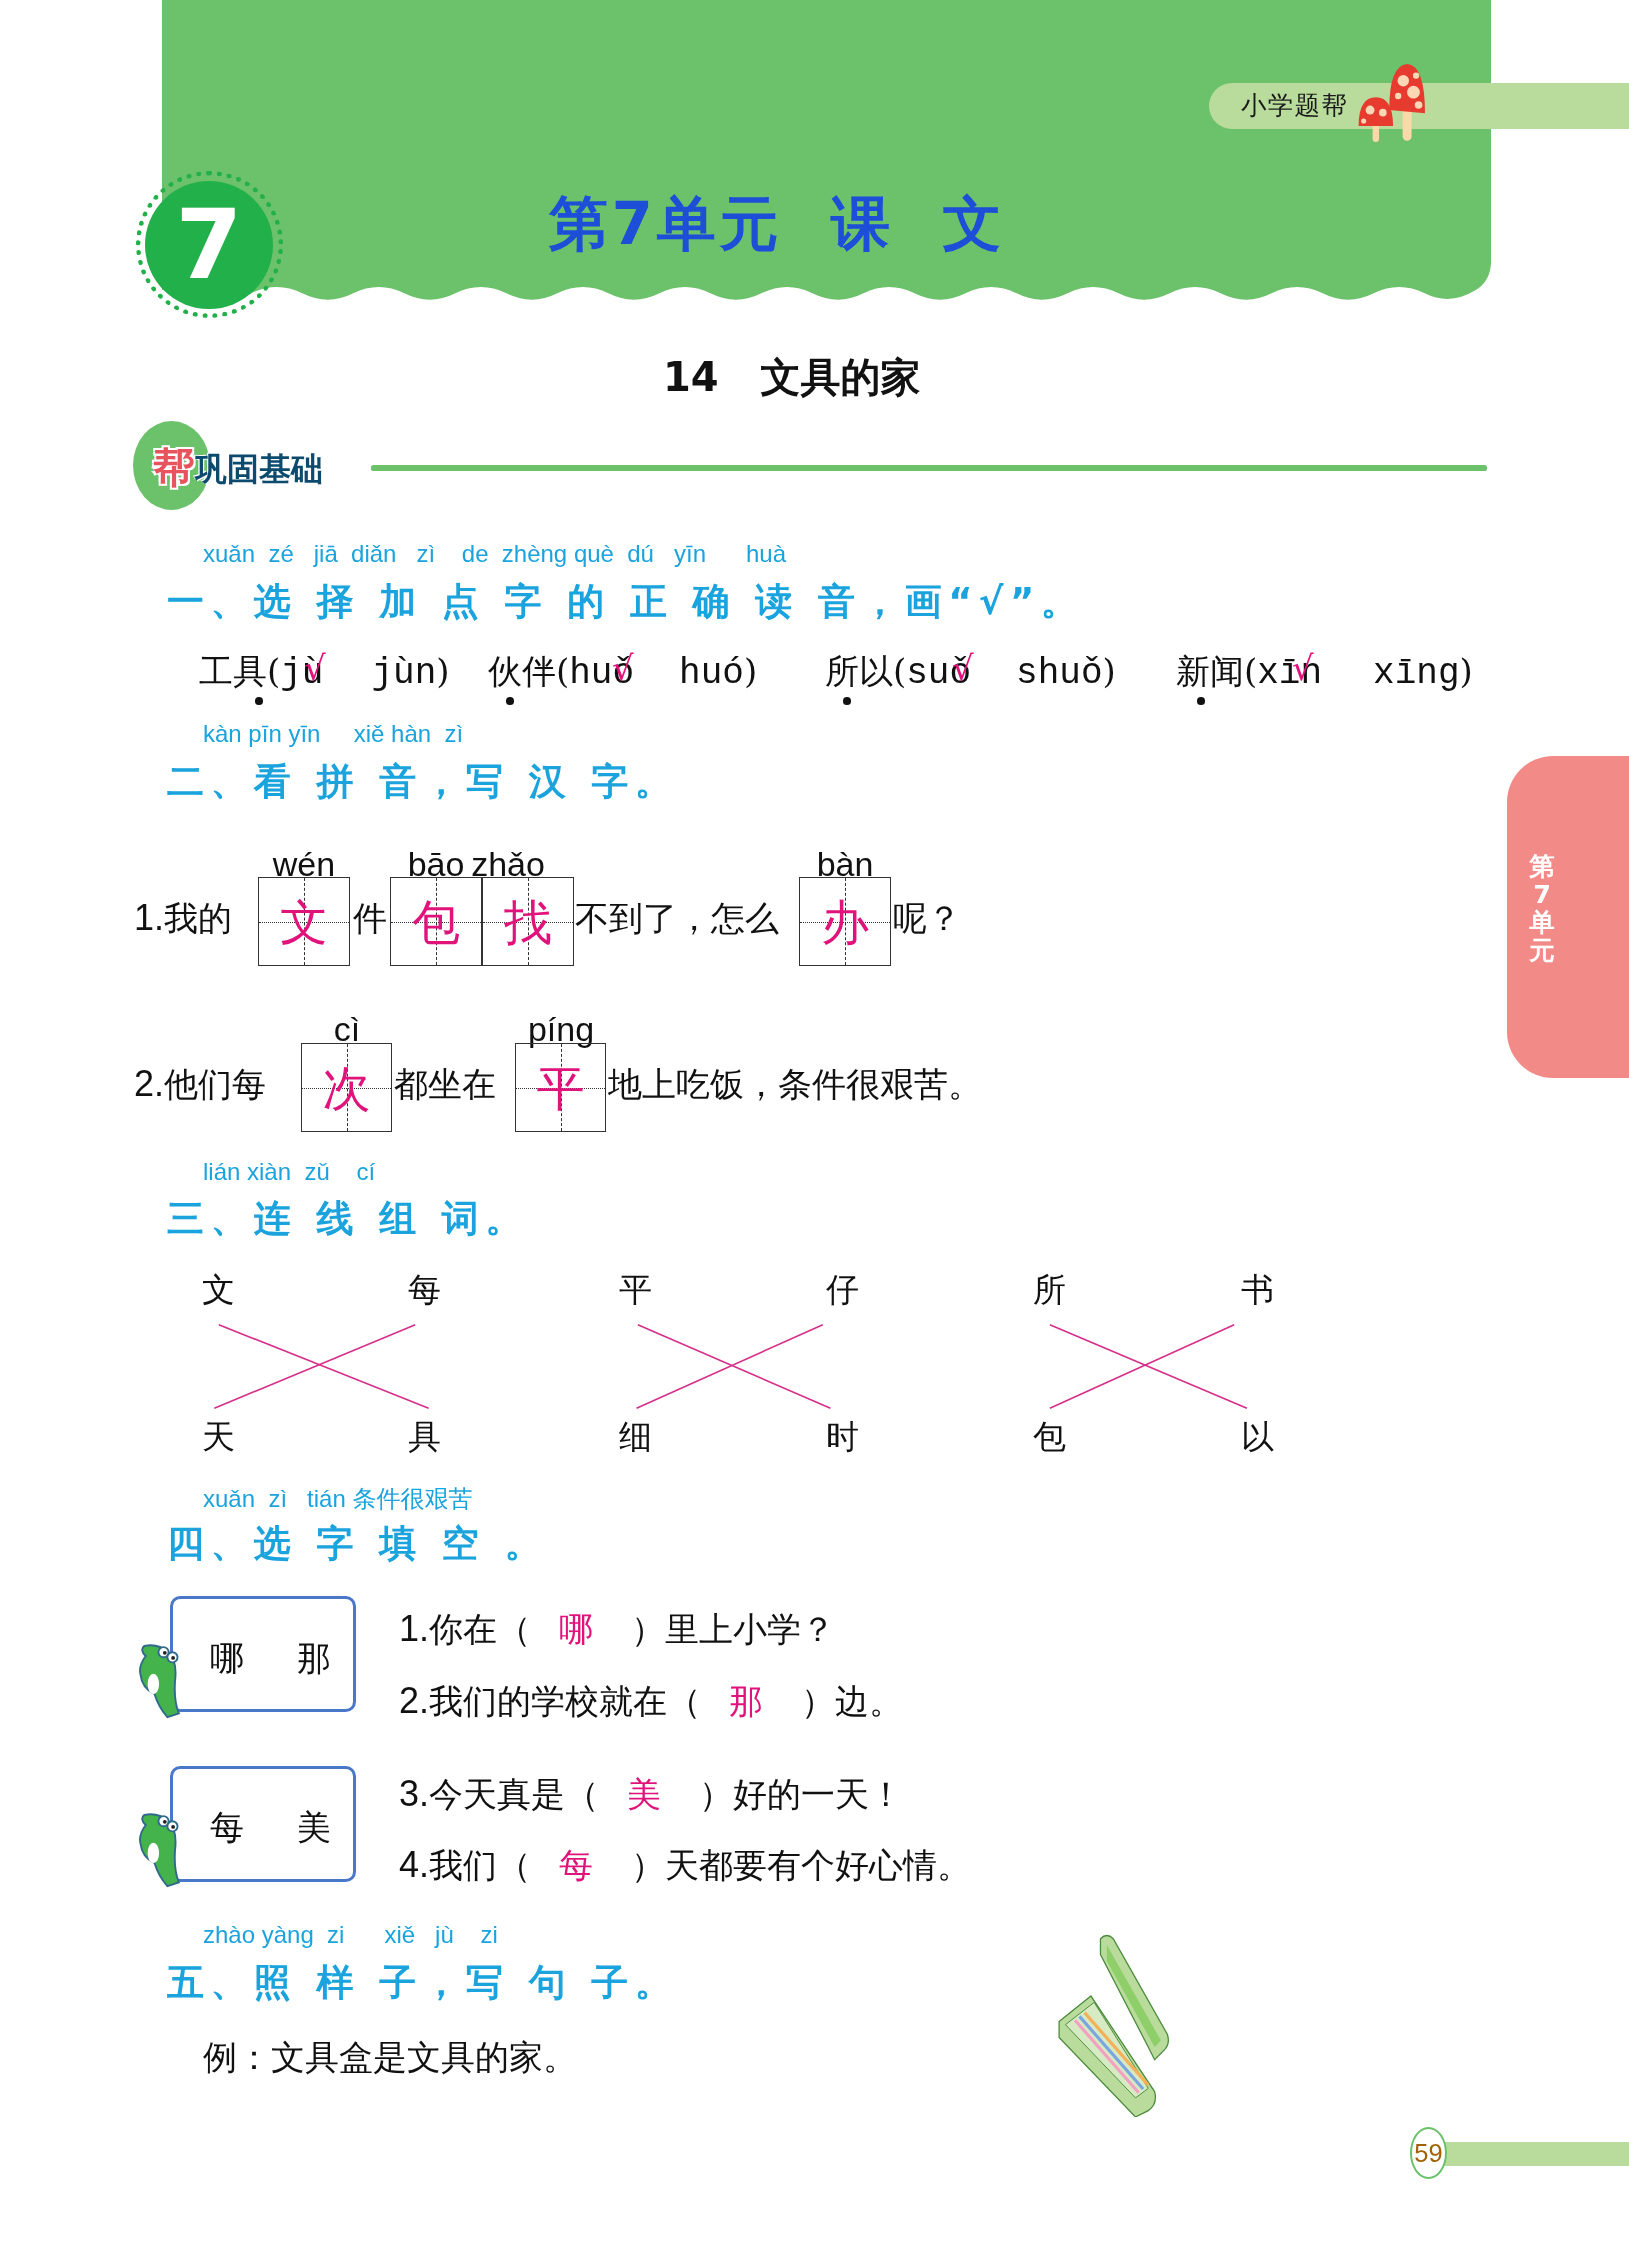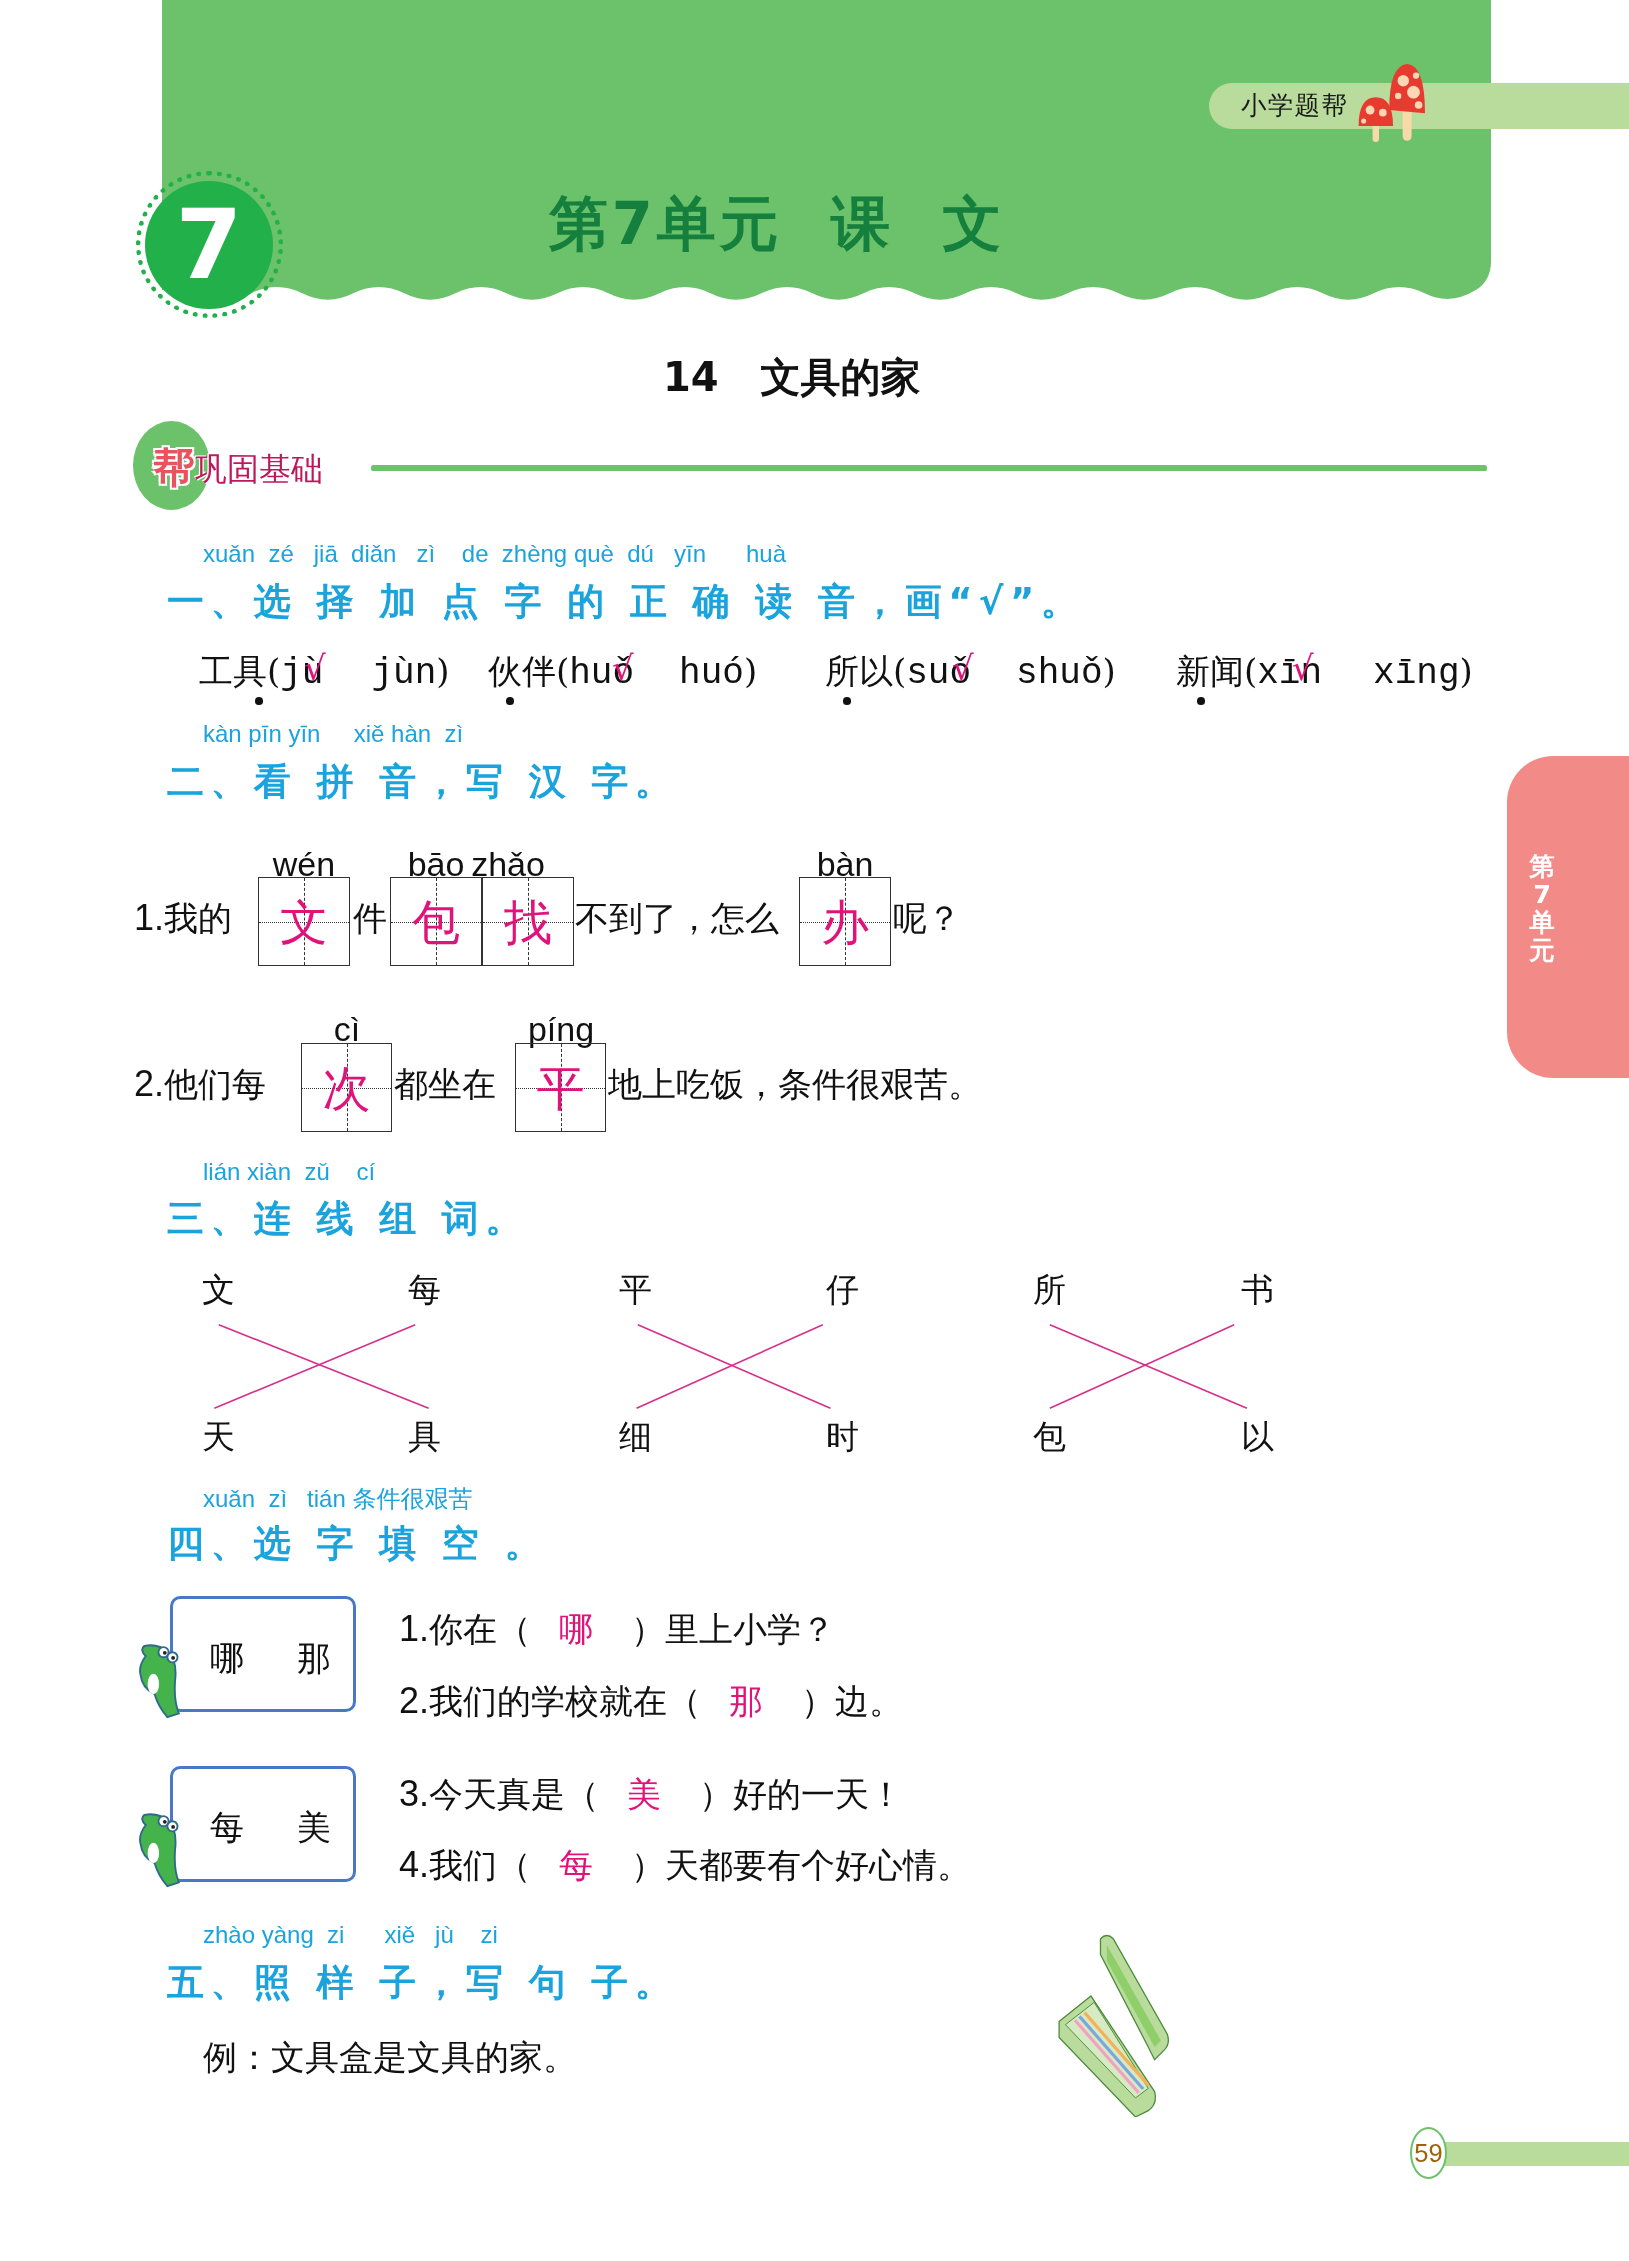--- a/index.html
+++ b/index.html
@@ -7,30 +7,30 @@
          font-family:"DejaVu Serif", "Liberation Serif", serif; color:#111; }
   .abs { position:absolute; }
 
   
   #header-band { left:162px; top:0; width:1329px; height:306px; }
   #badge-strip { left:1209px; top:83px; width:420px; height:46px; background:#b9dc9c; border-radius:23px 0 0 23px; }
   #badge-text { left:1241px; top:88px; font-size:25.5px; color:#1a1a1a; letter-spacing:1.3px; font-family:"DejaVu Sans", sans-serif; }
   #unit-circle-ring { left:136px; top:171px; width:147px; height:147px; border-radius:50%; border:5.1px dotted #22b04b; box-sizing:border-box; }
   #unit-circle { left:145px; top:181px; width:128px; height:128px; border-radius:50%; background:#22b04b; }
   #unit-number { left:145px; top:181px; width:128px; height:128px; text-align:center; line-height:128px; font-size:96px; color:#fff; font-weight:bold; font-family:"DejaVu Sans", sans-serif; }
-  #unit-title { left:549px; top:185px; font-size:59px; color:#15803d; font-weight:bold; font-family:"DejaVu Sans", sans-serif; letter-spacing:3.8px; white-space:pre; }
+  #unit-title { left:549px; top:185px; font-size:59px; color:#1d4ed8; font-weight:bold; font-family:"DejaVu Sans", sans-serif; letter-spacing:3.8px; white-space:pre; }
 
   
   #lesson-title { left:663px; top:350px; font-size:40px; font-weight:bold; font-family:"DejaVu Sans", sans-serif; white-space:pre; }
 
   
   #banner-circle { left:133px; top:421px; width:77px; height:89px; border-radius:50%; background:#6cc16b; }
   #banner-bang { left:153px; top:440px; font-size:42px; color:#e8545d; font-weight:bold; font-family:"DejaVu Sans", sans-serif;
                  text-shadow: 1.9px 1.9px 0 #fff, -1.9px -1.9px 0 #fff, 1.9px -1.9px 0 #fff, -1.9px 1.9px 0 #fff; }
-  #banner-text { left:195px; top:448px; font-size:32px; color:#be185d; font-weight:normal; font-family:"DejaVu Sans", sans-serif;
+  #banner-text { left:195px; top:448px; font-size:32px; color:#0c4a6e; font-weight:bold; font-family:"DejaVu Sans", sans-serif;
                  text-shadow: 1.3px 1.3px 0 #fff, -1.3px -1.3px 0 #fff; }
   #banner-line { left:371px; top:465px; width:1116px; height:5.7px; background:#6cc16b; border-radius:2.6px; }
 
   
   .pinyin-head { font-family:"Liberation Sans", "DejaVu Sans", sans-serif; font-size:24px; color:#1ba3dd; white-space:pre; }
   .sec-head { font-family:"DejaVu Sans", sans-serif; font-size:37px; color:#1ba3dd; font-weight:bold; letter-spacing:6.4px; white-space:pre;margin-left:32px; }
 
   
   .opt-group { top:649px; font-size:34px; white-space:nowrap; }
   .opt-group .hz { font-family:"DejaVu Serif", serif; }

